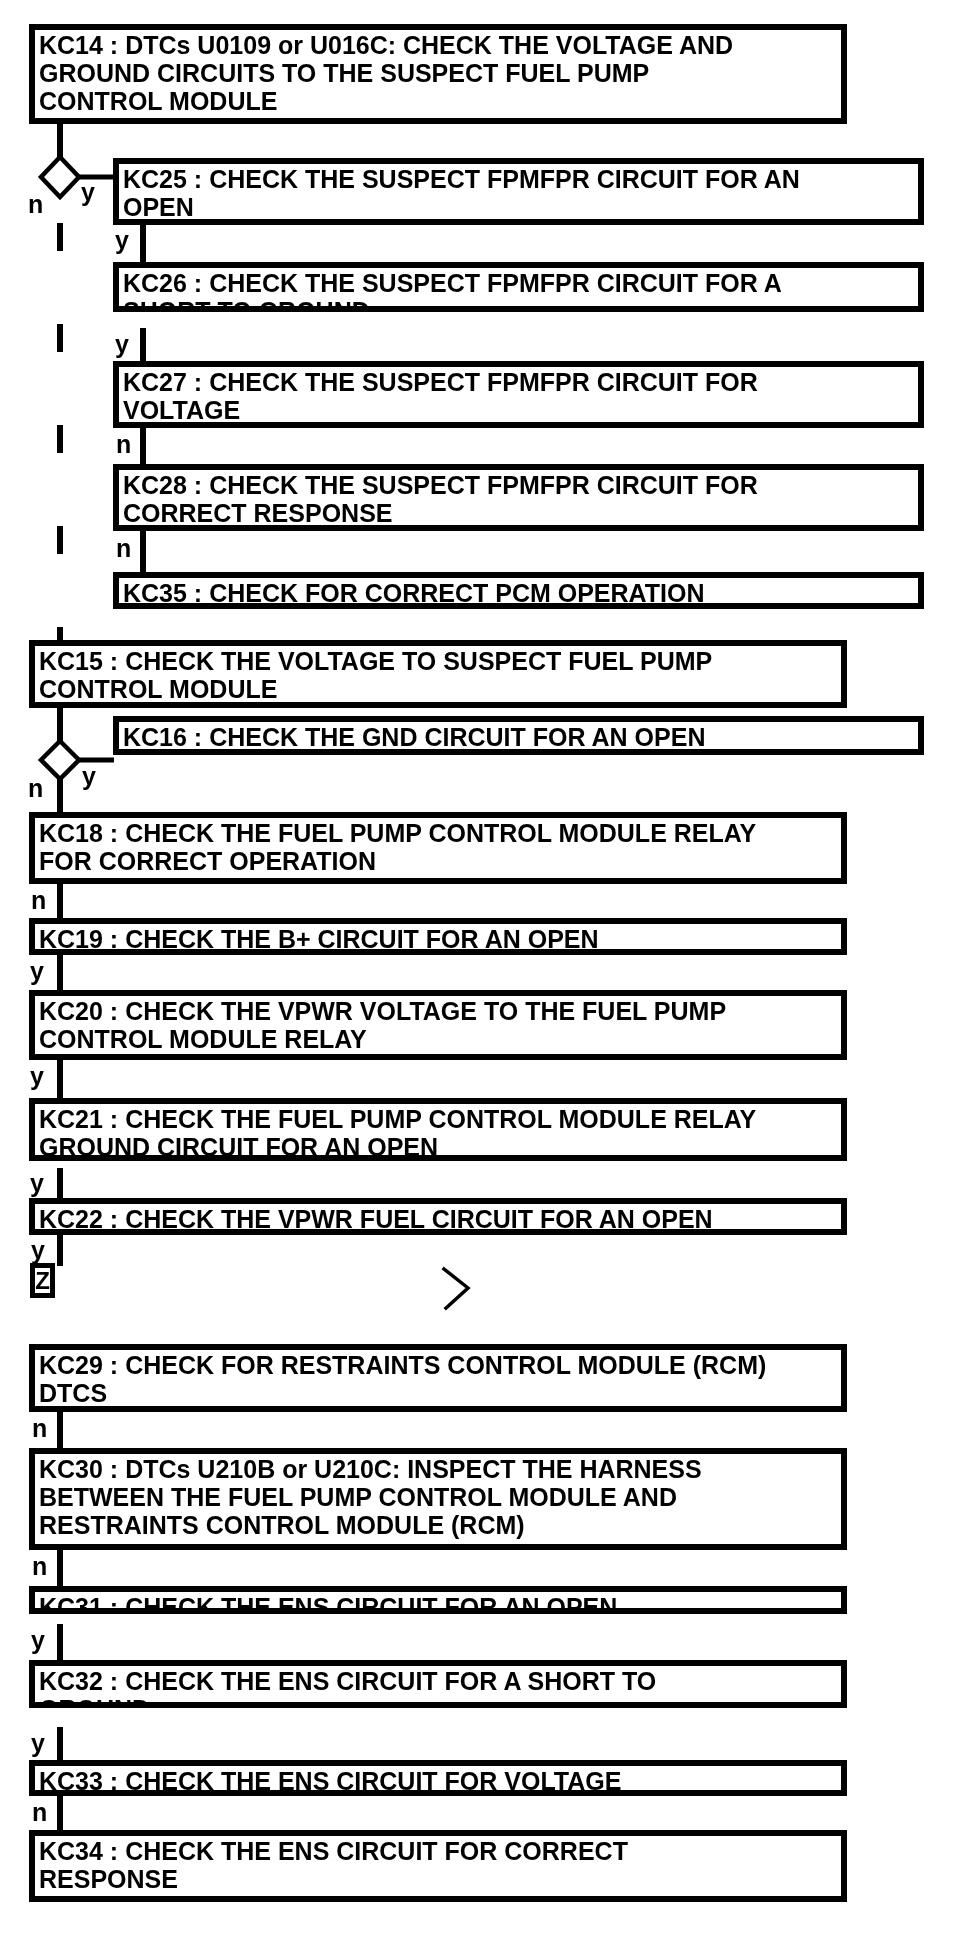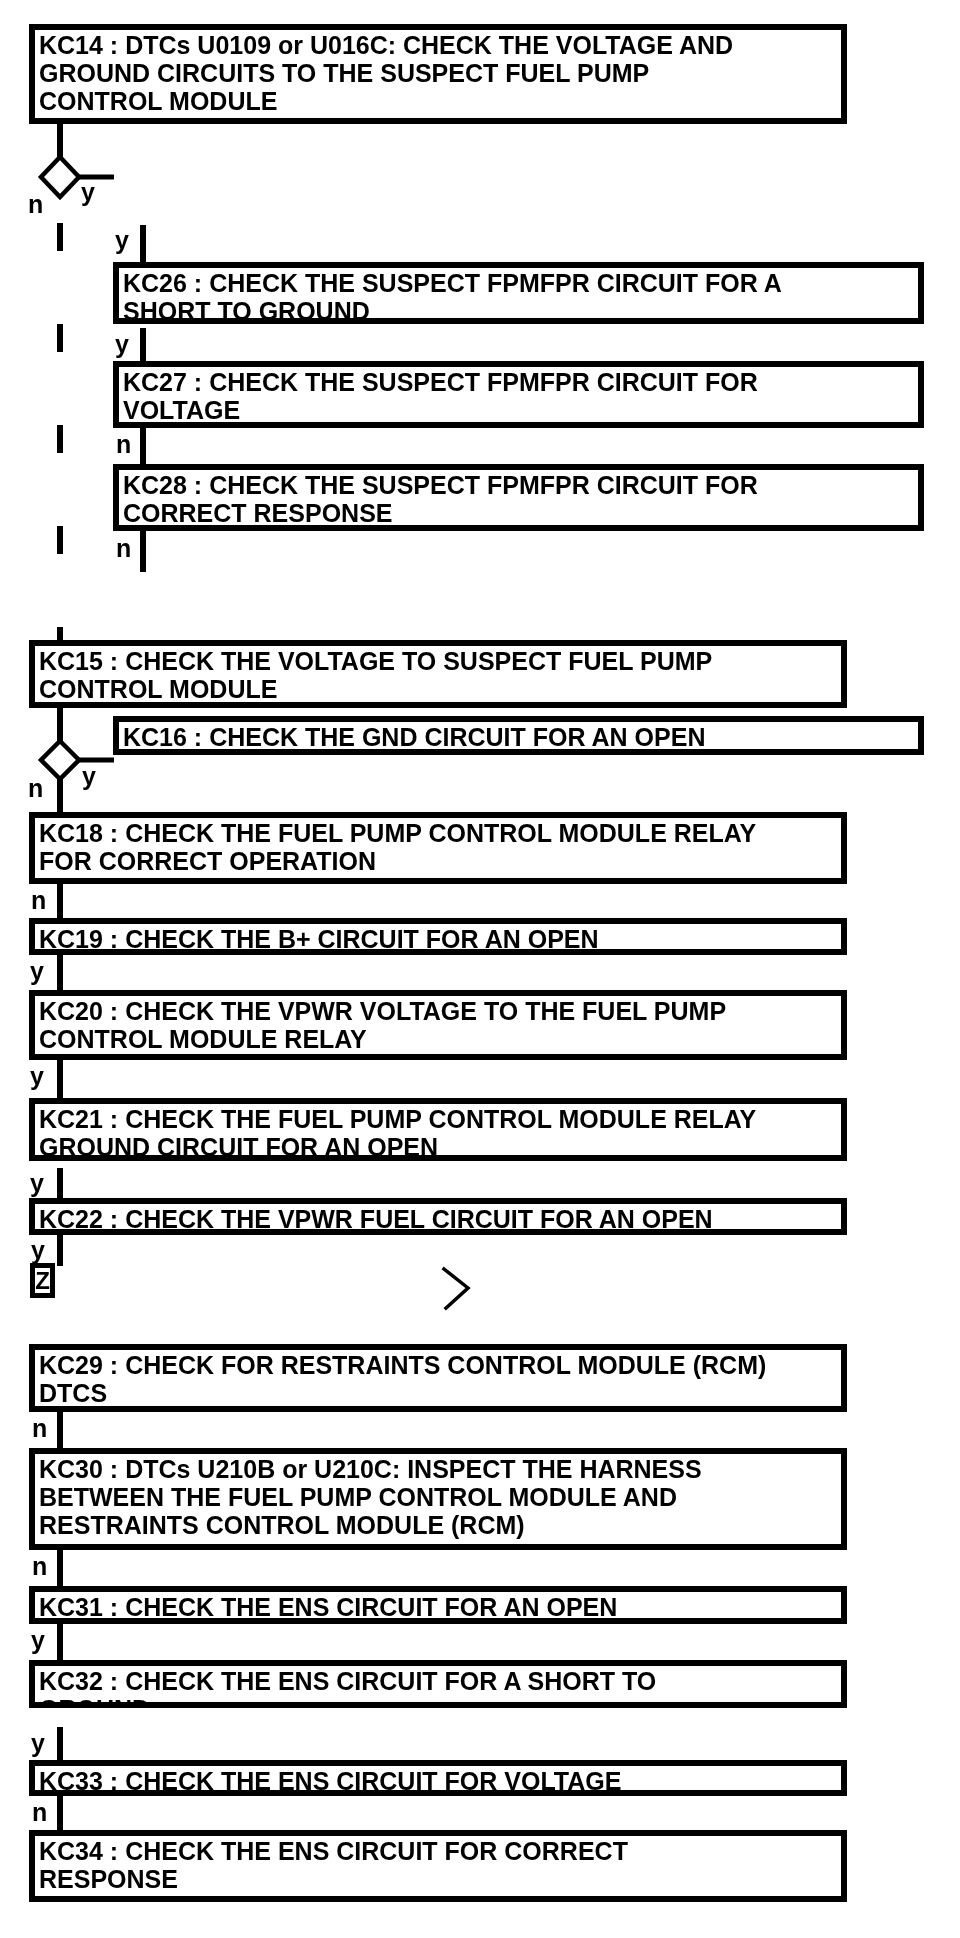--- a/index.html
+++ b/index.html
@@ -49,43 +49,46 @@
       <line x1="78" y1="760" x2="114" y2="760"></line>
     </g>
     <polygon points="60,157 79,177 60,197 41,177" fill="#ffffff" stroke="#000000" stroke-width="4.5"></polygon>
     <polygon points="60,741 79,760 60,779 41,760" fill="#ffffff" stroke="#000000" stroke-width="4.5"></polygon>
     <polyline points="444,1269 468,1288 446,1308" fill="none" stroke="#000000" stroke-width="3.5" stroke-linecap="square"></polyline>
   </svg>
 
   <div class="box main" style="top:24px;height:100px">KC14 : DTCs U0109 or U016C: CHECK THE VOLTAGE AND
 GROUND CIRCUITS TO THE SUSPECT FUEL PUMP
 CONTROL MODULE</div>
-  <div class="box ind" style="top:262px;height:62px">KC26 : CHECK THE SUSPECT FPMFPR CIRCUIT FOR A
+  <div class="box ind" style="top:158px;height:67px">KC25 : CHECK THE SUSPECT FPMFPR CIRCUIT FOR AN
+OPEN</div>
+  <div class="box ind" style="top:262px;height:50px">KC26 : CHECK THE SUSPECT FPMFPR CIRCUIT FOR A
 SHORT TO GROUND</div>
   <div class="box ind" style="top:361px;height:67px">KC27 : CHECK THE SUSPECT FPMFPR CIRCUIT FOR
 VOLTAGE</div>
   <div class="box ind" style="top:464px;height:67px">KC28 : CHECK THE SUSPECT FPMFPR CIRCUIT FOR
 CORRECT RESPONSE</div>
+  <div class="box ind" style="top:572px;height:37px">KC35 : CHECK FOR CORRECT PCM OPERATION</div>
   <div class="box main" style="top:640px;height:68px">KC15 : CHECK THE VOLTAGE TO SUSPECT FUEL PUMP
 CONTROL MODULE</div>
   <div class="box ind" style="top:716px;height:39px">KC16 : CHECK THE GND CIRCUIT FOR AN OPEN</div>
   <div class="box main" style="top:812px;height:72px">KC18 : CHECK THE FUEL PUMP CONTROL MODULE RELAY
 FOR CORRECT OPERATION</div>
   <div class="box main" style="top:918px;height:37px">KC19 : CHECK THE B+ CIRCUIT FOR AN OPEN</div>
   <div class="box main" style="top:990px;height:70px">KC20 : CHECK THE VPWR VOLTAGE TO THE FUEL PUMP
 CONTROL MODULE RELAY</div>
   <div class="box main" style="top:1098px;height:63px">KC21 : CHECK THE FUEL PUMP CONTROL MODULE RELAY
 GROUND CIRCUIT FOR AN OPEN</div>
   <div class="box main" style="top:1198px;height:37px">KC22 : CHECK THE VPWR FUEL CIRCUIT FOR AN OPEN</div>
   <div class="box main" style="top:1344px;height:68px">KC29 : CHECK FOR RESTRAINTS CONTROL MODULE (RCM)
 DTCS</div>
   <div class="box main" style="top:1448px;height:102px">KC30 : DTCs U210B or U210C: INSPECT THE HARNESS
 BETWEEN THE FUEL PUMP CONTROL MODULE AND
 RESTRAINTS CONTROL MODULE (RCM)</div>
-  <div class="box main" style="top:1586px;height:38px">KC31 : CHECK THE ENS CIRCUIT FOR AN OPEN</div>
+  <div class="box main" style="top:1586px;height:28px">KC31 : CHECK THE ENS CIRCUIT FOR AN OPEN</div>
   <div class="box main" style="top:1660px;height:48px">KC32 : CHECK THE ENS CIRCUIT FOR A SHORT TO
 GROUND</div>
   <div class="box main" style="top:1760px;height:36px">KC33 : CHECK THE ENS CIRCUIT FOR VOLTAGE</div>
   <div class="box main" style="top:1830px;height:72px">KC34 : CHECK THE ENS CIRCUIT FOR CORRECT
 RESPONSE</div>
 
   <div class="lbl" style="left:81px;top:180px">y</div>
   <div class="lbl" style="left:28px;top:192px">n</div>
   <div class="lbl" style="left:115px;top:228px">y</div>
   <div class="lbl" style="left:115px;top:332px">y</div>

